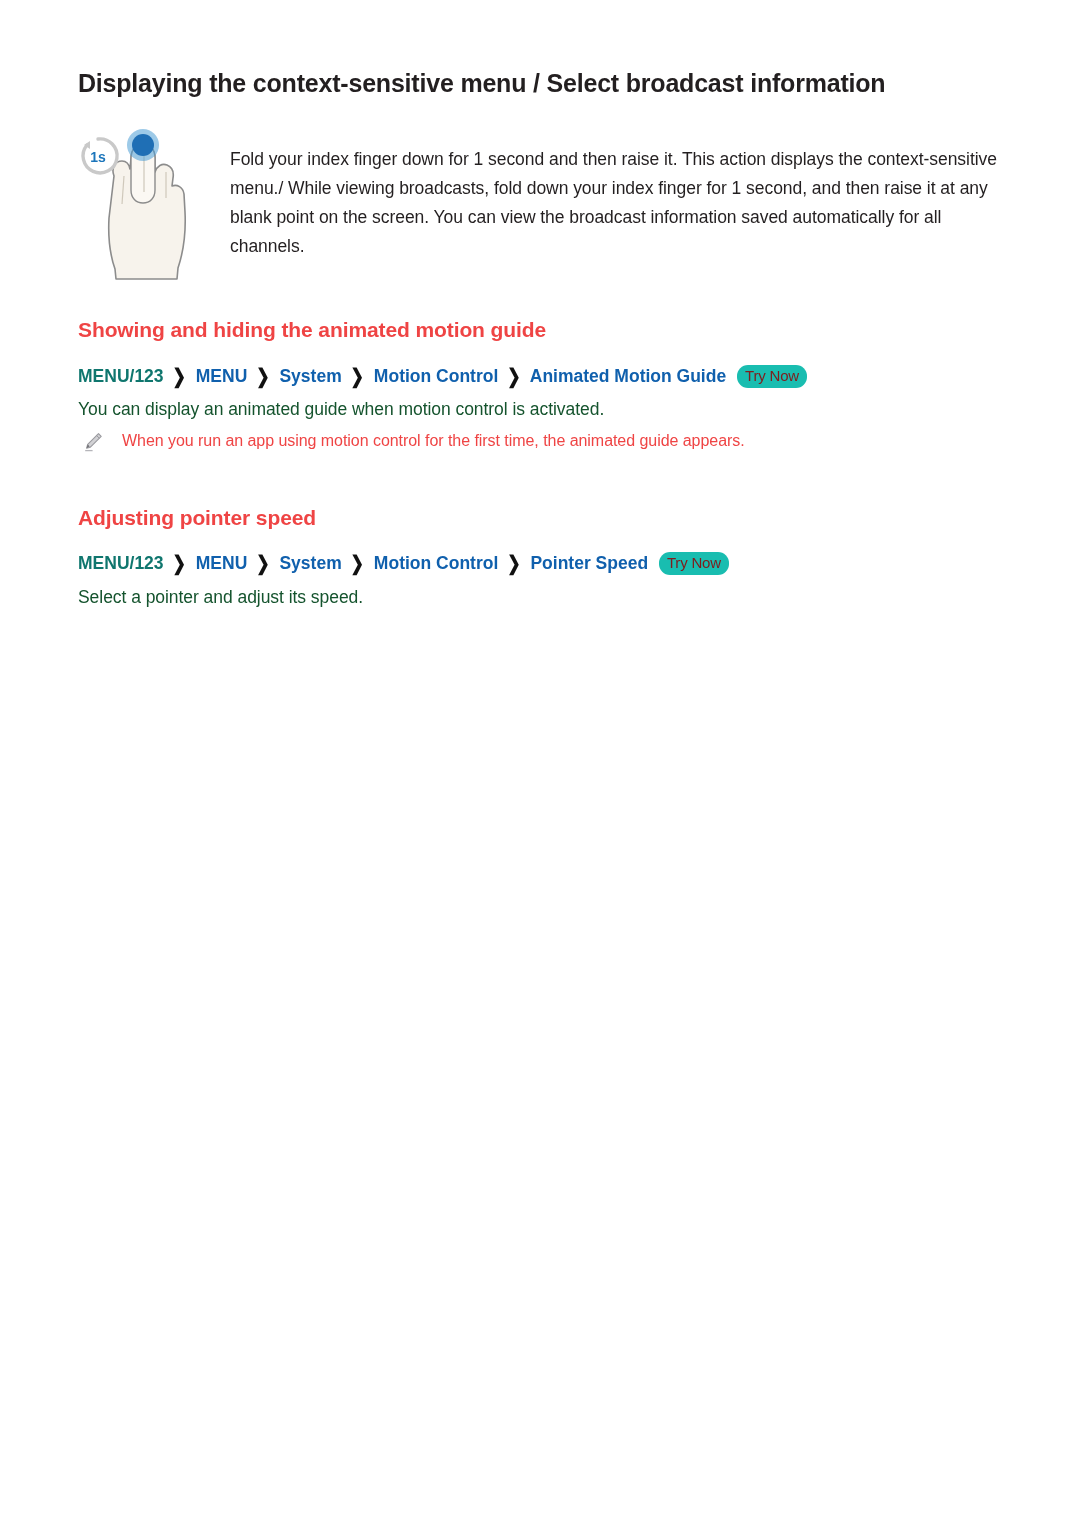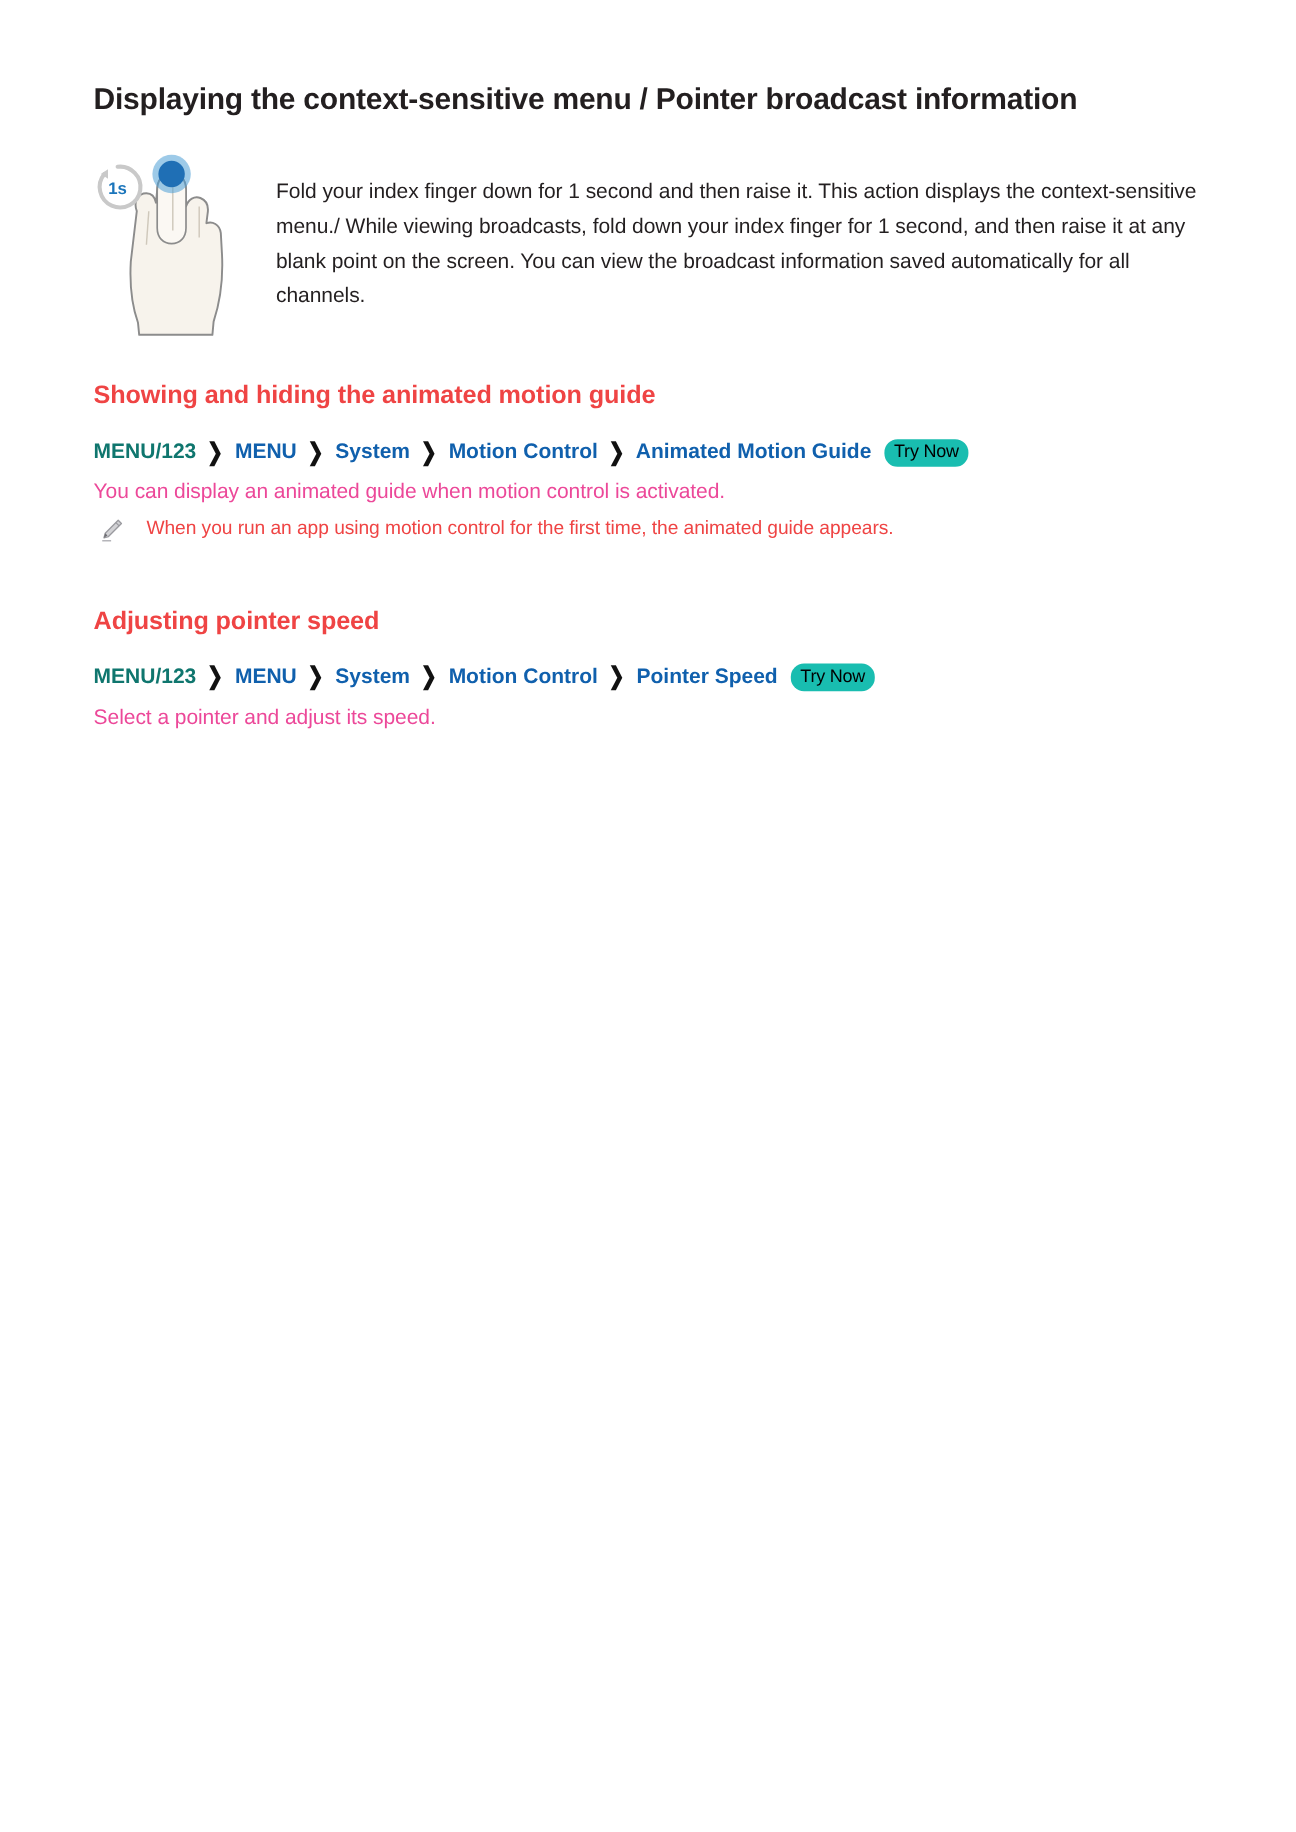--- a/index.html
+++ b/index.html
@@ -95,37 +95,37 @@
     font-weight: bold;
     font-size: 16px;
     padding: 0 5px 0 4px;
     display: inline-block;
     transform: scaleY(1.25);
   }
 
   .try-now {
     display: inline-block;
     background: #19bdb0;
-    color: #000000;
+    color: #7f1d1d;
     font-size: 15px;
     font-weight: normal;
     border-radius: 11px;
     padding: 1px 8px 3px 8px;
     margin-left: 6px;
     line-height: 19px;
     vertical-align: 1px;
     letter-spacing: -0.2px;
   }
 
   
   .body-line {
     position: absolute;
     left: 78px;
     font-size: 17.5px;
-    color: #ec4899;
+    color: #14532d;
     line-height: 27px;
     letter-spacing: -0.05px;
   }
   .bl-1 { top: 396px; }
   .bl-2 { top: 584px; }
 
   
   .note-row {
     position: absolute;
     left: 82px;
@@ -146,21 +146,21 @@
     color: #ef4444;
     line-height: 22px;
     letter-spacing: -0.05px;
   }
 </style>
 </head>
 <body>
 
 <div class="page">
 
-  <div class="page-title">Displaying the context-sensitive menu / Pointer broadcast information</div>
+  <div class="page-title">Displaying the context-sensitive menu / Select broadcast information</div>
 
   <div class="intro-block">
 
     <div class="hand-figure">
       <svg width="130" height="155" viewBox="0 0 130 155" xmlns="http://www.w3.org/2000/svg">
 
         <path d="M36 48 C33 40 37 33 44 33 C48 33 51 36 52 41
                  L53 30 C53 22 58 16 65 16 C72 16 77 22 77 30
                  L77 44 C79 38 84 35 89 37 C94 39 96 44 95 50
                  L94 58 C99 56 105 59 106 66 L107 84

